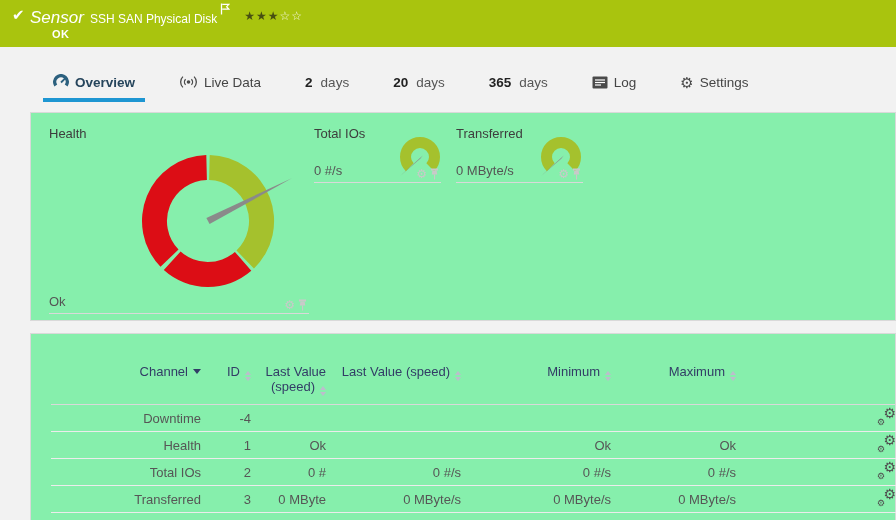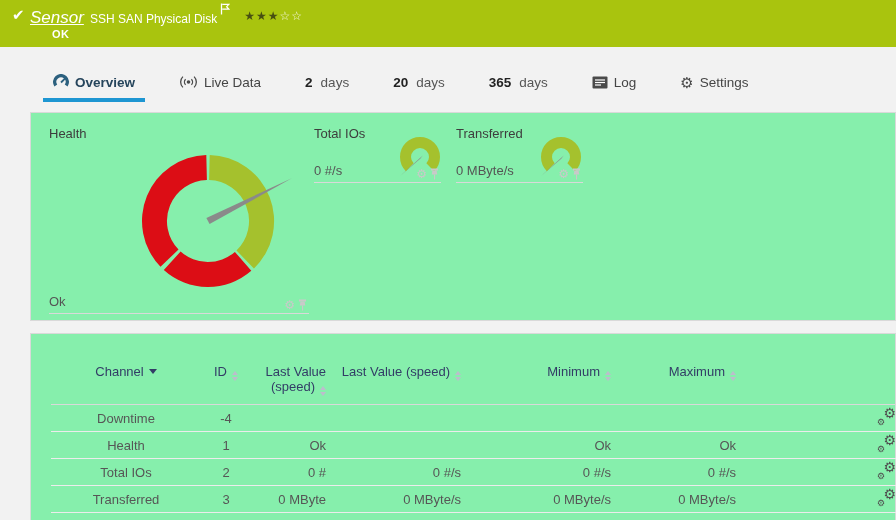--- a/index.html
+++ b/index.html
@@ -6,21 +6,21 @@
   body{
     width:896px;height:520px;position:relative;overflow:hidden;
     background:#f2f2f2;
     font-family:"Liberation Sans","DejaVu Sans",sans-serif;
     -webkit-font-smoothing:antialiased;
   }
   
   .topbar{position:absolute;top:0;left:0;width:896px;height:47px;background:#a9c40e;color:#fff;}
   .topbar .check{position:absolute;left:12px;top:6px;font-size:15px;font-weight:bold;}
   .topbar .titleline{position:absolute;left:30px;top:3px;white-space:nowrap;}
-  .topbar .type{font-style:italic;font-size:17px;margin-right:6px;text-decoration:underline;}
+  .topbar .type{font-style:italic;font-size:17px;margin-right:6px;}
   .topbar .title{font-size:12px;}
   .topbar .flag{vertical-align:8px;margin-left:3px;}
   .topbar .stars{margin-left:14px;font-size:12px;letter-spacing:1px;vertical-align:3px;cursor:pointer;}
   .topbar .stars .full{color:#474f12;}
   .topbar .stars .empty{color:#f2f6da;}
   .topbar .status{position:absolute;left:52px;top:28px;font-size:11px;font-weight:bold;letter-spacing:.5px;}
   
   .tabbar{position:absolute;top:47px;left:0;width:872px;height:58px;box-sizing:border-box;
           padding:12px 0 0 43px;display:flex;align-items:center;gap:24px;}
   .tab{position:relative;display:inline-flex;align-items:center;gap:6px;height:46px;
@@ -44,24 +44,24 @@
   .glabel{position:absolute;left:0;top:0;font-size:13px;color:#3d3d3d;}
   .gvalue{position:absolute;left:0;bottom:4px;font-size:13px;color:#555;}
   .gicons{position:absolute;right:2px;bottom:2px;display:flex;align-items:center;gap:3px;}
   .gicons .gear-glyph{font-size:12px;color:#c9c9c9;line-height:1;cursor:pointer;}
   .big-gauge{position:absolute;left:84px;top:20px;}
   .mini-gauge{position:absolute;left:82px;top:10px;}
   
   table.channels{border-collapse:collapse;margin:30px 0 0 20px;table-layout:fixed;width:845px;}
   table.channels th{font-size:13px;font-weight:normal;color:#323d66;text-align:right;
                     vertical-align:top;padding:0 0 8px 0;cursor:pointer;}
-  table.channels th.left{text-align:center;}
+  table.channels th.left{text-align:right;}
   table.channels thead tr{border-bottom:1px solid #d9d9d9;}
   table.channels td{font-size:13px;color:#565656;height:26px;text-align:right;padding:0;}
-  table.channels td.left{text-align:center;}
+  table.channels td.left{text-align:right;}
   table.channels tbody tr{border-bottom:1px solid #ececec;}
   
   .sort{display:inline-flex;flex-direction:column;gap:2px;margin-left:5px;vertical-align:1px;}
   .sort i{display:block;width:0;height:0;border-left:3.5px solid transparent;border-right:3.5px solid transparent;}
   .sort .up{border-bottom:4px solid #bcbdcc;}
   .sort .down{border-top:4px solid #bcbdcc;}
   .sort-desc{display:inline-block;width:0;height:0;margin-left:5px;vertical-align:2px;
              border-left:4.5px solid transparent;border-right:4.5px solid transparent;
              border-top:5px solid #323d66;}
   

